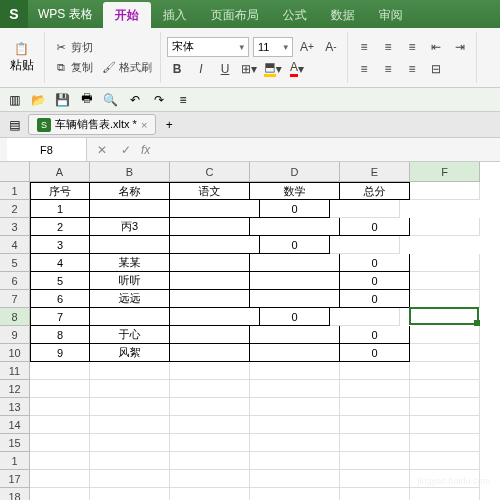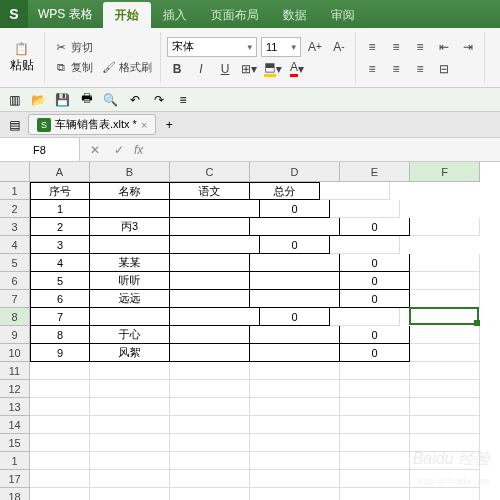--- a/index.html
+++ b/index.html
@@ -3,40 +3,40 @@
 <meta charset="utf-8">
 <style>
 * { box-sizing: border-box; margin: 0; padding: 0; font-family: "Microsoft YaHei", sans-serif; }
 body { width: 500px; height: 500px; background: #fff; overflow: hidden; font-size: 12px; }
 
 .titlebar { height: 28px; background: linear-gradient(#4a8a4a,#3a7a3a); display: flex; align-items: stretch; }
 .app-icon { width: 28px; background: #2d6a2d; color: #fff; display: flex; align-items: center; justify-content: center; font-weight: bold; font-size: 14px; }
 .app-name { color: #fff; padding: 0 10px; display: flex; align-items: center; font-size: 12px; }
 .tabs { display: flex; align-items: flex-end; }
 .tab { padding: 5px 12px 4px; color: #d0e8d0; font-size: 12px; border-radius: 3px 3px 0 0; cursor: pointer; }
-.tab.active { background: #f5f5f5; color: #4d7c0f; font-weight: bold; }
+.tab.active { background: #f5f5f5; color: #a21caf; font-weight: bold; }
 
 .ribbon { height: 60px; background: #f5f5f5; border-bottom: 1px solid #ccc; display: flex; align-items: center; padding: 4px 6px; gap: 6px; }
 .rgroup { display: flex; flex-direction: column; gap: 2px; border-right: 1px solid #ddd; padding-right: 6px; height: 100%; justify-content: center; }
 .rrow { display: flex; align-items: center; gap: 4px; }
 .rbtn { display: flex; align-items: center; gap: 2px; font-size: 11px; color: #444; cursor: pointer; padding: 1px 2px; }
 .paste-big { display: flex; flex-direction: column; align-items: center; padding: 2px 4px; cursor: pointer; }
 .ico { width: 16px; height: 16px; display: inline-flex; align-items: center; justify-content: center; }
 .sel { height: 20px; border: 1px solid #bbb; background: #fff; font-size: 11px; padding: 0 18px 0 4px; position: relative; display: flex; align-items: center; cursor: pointer; }
 .sel::after { content: "▾"; position: absolute; right: 4px; font-size: 9px; color: #666; }
 .tbtn { width: 20px; height: 20px; border: 1px solid transparent; display: flex; align-items: center; justify-content: center; font-size: 12px; cursor: pointer; color: #444; }
 
 .qat { height: 24px; background: #eef3ee; border-bottom: 1px solid #ccc; display: flex; align-items: center; padding: 0 6px; gap: 6px; }
 .qbtn { width: 18px; height: 18px; display: flex; align-items: center; justify-content: center; cursor: pointer; font-size: 12px; }
 
 .doctabs { height: 26px; background: #e8e8e8; border-bottom: 1px solid #ccc; display: flex; align-items: center; padding: 0 6px; gap: 4px; }
 .doctab { display: flex; align-items: center; gap: 4px; background: #f5f5f5; border: 1px solid #bbb; border-radius: 3px; padding: 2px 8px; font-size: 11px; cursor: pointer; }
 .docicon { width: 14px; height: 14px; background: #2a7a2a; color: #fff; font-size: 9px; display: flex; align-items: center; justify-content: center; border-radius: 2px; }
 
-.namebox-row { height: 24px; background: #f5f5f5; border-bottom: 1px solid #ccc; display: flex; align-items: center; }
+.namebox-row { height: 24px; background: #f5f5f5; border-bottom: 1px solid #ccc; display: flex; align-items: center; padding-left: 7px; }
 .namebox { width: 80px; height: 100%; border-right: 1px solid #ccc; display: flex; align-items: center; justify-content: center; font-size: 11px; background: #fff; }
 .fx-area { display: flex; align-items: center; gap: 6px; padding: 0 6px; color: #888; }
 
 .grid-area { position: relative; height: 338px; overflow: hidden; background: #fff; }
 .corner { position: absolute; left: 0; top: 0; width: 30px; height: 20px; background: #eee; border-right: 1px solid #bbb; border-bottom: 1px solid #bbb; }
 .col-headers { position: absolute; left: 30px; top: 0; height: 20px; display: flex; }
 .ch { width: 70px; height: 20px; background: #eee; border-right: 1px solid #bbb; border-bottom: 1px solid #bbb; display: flex; align-items: center; justify-content: center; font-size: 11px; color: #444; }
 .ch.sel-col { background: #d8ecd8; }
 .row-headers { position: absolute; left: 0; top: 20px; width: 30px; }
 .rh { width: 30px; height: 18px; background: #eee; border-right: 1px solid #bbb; border-bottom: 1px solid #bbb; display: flex; align-items: center; justify-content: center; font-size: 11px; color: #444; }
@@ -59,20 +59,21 @@
 </head>
 <body>
 
 <div class="titlebar">
   <div class="app-icon">S</div>
   <div class="app-name">WPS 表格</div>
   <div class="tabs" id="menutabs">
       <div class="tab active">开始</div>
       <div class="tab">插入</div>
       <div class="tab">页面布局</div>
+      <div class="tab">公式</div>
       <div class="tab">数据</div>
       <div class="tab">审阅</div>
     </div>
 </div>
 
 <div class="ribbon">
   <div class="rgroup">
     <div class="paste-big">
       <span class="ico">📋</span>
       <span>粘贴</span>
@@ -89,21 +90,21 @@
           <span>复制</span>
         </div>
       <div class="rbtn">
           <span class="ico">🖌</span>
           <span>格式刷</span>
         </div>
     </div>
   </div>
   <div class="rgroup">
     <div class="rrow">
-      <div class="sel" style="width:90px">宋体</div>
+      <div class="sel" style="width:82px">宋体</div>
       <div class="sel" style="width:40px">11</div>
       <div class="tbtn">A<sup>+</sup></div>
       <div class="tbtn">A<sup>-</sup></div>
     </div>
     <div class="rrow">
       <div class="tbtn" style="font-weight:bold">B</div>
       <div class="tbtn" style="font-style:italic">I</div>
       <div class="tbtn" style="text-decoration:underline">U</div>
       <div class="tbtn">⊞▾</div>
       <div class="tbtn"><span style="border-bottom:3px solid #ffcc00">⬒</span>▾</div>
@@ -185,20 +186,21 @@
       <div class="rh">15</div>
       <div class="rh">1</div>
       <div class="rh">17</div>
       <div class="rh">18</div>
     </div>
   <div class="cells" id="cells">
       <div class="row">
         <div class="cell hdr" style="width: 60px;">序号</div>
         <div class="cell hdr" style="width: 80px;">名称</div>
         <div class="cell hdr" style="width: 80px;">语文</div>
+        <div class="cell hdr" style="width: 90px;">数学</div>
         <div class="cell hdr" style="width: 70px;">总分</div>
         <div class="cell" style="width: 70px;"></div>
       </div>
       <div class="row">
         <div class="cell data first-col" style="width: 60px;">1</div>
         <div class="cell data" style="width: 80px;"></div>
         <div class="cell data" style="width: 90px;"></div>
         <div class="cell data" style="width: 70px;">0</div>
         <div class="cell" style="width: 70px;"></div>
       </div>
@@ -323,15 +325,14 @@
       <div class="row">
         <div class="cell" style="width: 60px;"></div>
         <div class="cell" style="width: 80px;"></div>
         <div class="cell" style="width: 80px;"></div>
         <div class="cell" style="width: 90px;"></div>
         <div class="cell" style="width: 70px;"></div>
         <div class="cell" style="width: 70px;"></div>
       </div>
     </div>
   <div class="sel-cell" id="selcell" style="left: 409px; top: 145px; width: 70px; height: 18px;"></div>
-  <div class="watermark">Baidu 经验</div>
   <div class="watermark2">jingyan.baidu.com</div>
 </div>
 
 </body></html>

